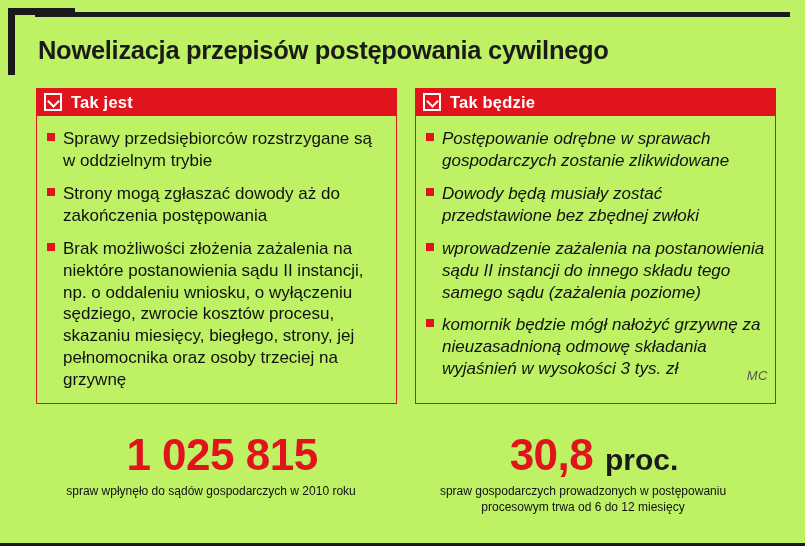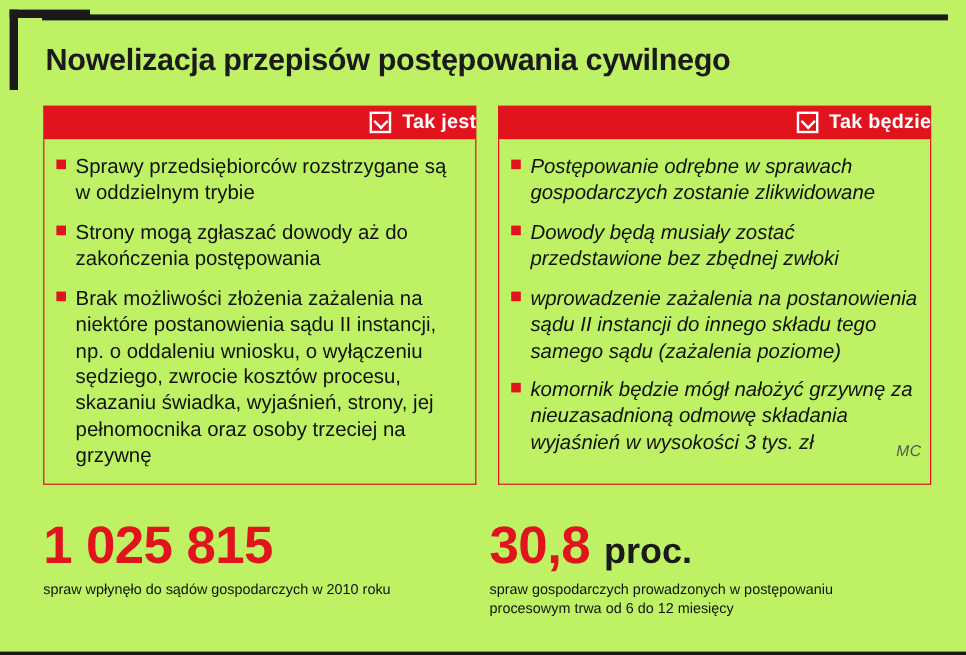--- a/index.html
+++ b/index.html
@@ -63,21 +63,20 @@
     box-sizing: border-box;
   }
   .col-head {
     background: #e1131d;
     color: #ffffff;
     height: 28px;
     display: flex;
     align-items: center;
     padding-left: 8px;
     box-sizing: border-box;
-    justify-content: flex-end;
   }
   .chev {
     width: 18px;
     height: 18px;
     border: 2px solid #ffffff;
     box-sizing: border-box;
     margin-right: 9px;
     position: relative;
     flex: 0 0 auto;
   }
@@ -139,20 +138,21 @@
   .stats {
     position: absolute;
     left: 36px;
     top: 432px;
     width: 745px;
     display: flex;
   }
   .stat {
     width: 372px;
     box-sizing: border-box;
+    text-align: center;
   }
   .stat-number {
     color: #e1131d;
     font-size: 44px;
     font-weight: bold;
     letter-spacing: -0.5px;
     line-height: 1.05;
     white-space: nowrap;
   }
   .stat-number .unit {
@@ -191,21 +191,21 @@
 
     <div class="col col-left">
       <div class="col-head">
         <span class="chev"></span>
         <span class="col-head-label">Tak jest</span>
       </div>
       <div class="col-body">
         <ul class="items">
           <li>Sprawy przedsiębiorców rozstrzygane są w oddzielnym trybie</li>
           <li>Strony mogą zgłaszać dowody aż do zakończenia postępowania</li>
-          <li>Brak możliwości złożenia zażalenia na niektóre postanowienia sądu II instancji, np. o oddaleniu wniosku, o wyłączeniu sędziego, zwrocie kosztów procesu, skazaniu świadka, wyjaśnień, strony, jej pełnomocnika oraz osoby trzeciej na grzywnę</li>
+          <li>Brak możliwości złożenia zażalenia na niektóre postanowienia sądu II instancji, np. o oddaleniu wniosku, o wyłączeniu sędziego, zwrocie kosztów procesu, skazaniu miesięcy, biegłego, strony, jej pełnomocnika oraz osoby trzeciej na grzywnę</li>
         </ul>
       </div>
     </div>
 
     <div class="col col-right">
       <div class="col-head">
         <span class="chev"></span>
         <span class="col-head-label">Tak będzie</span>
       </div>
       <div class="col-body">

